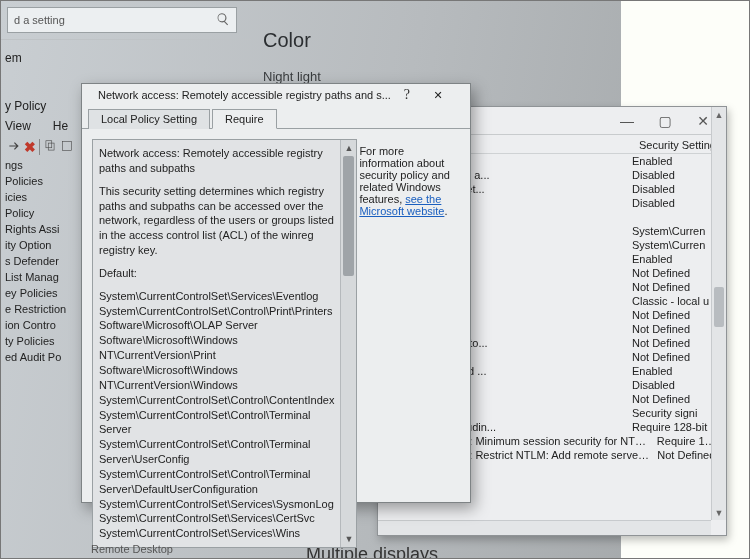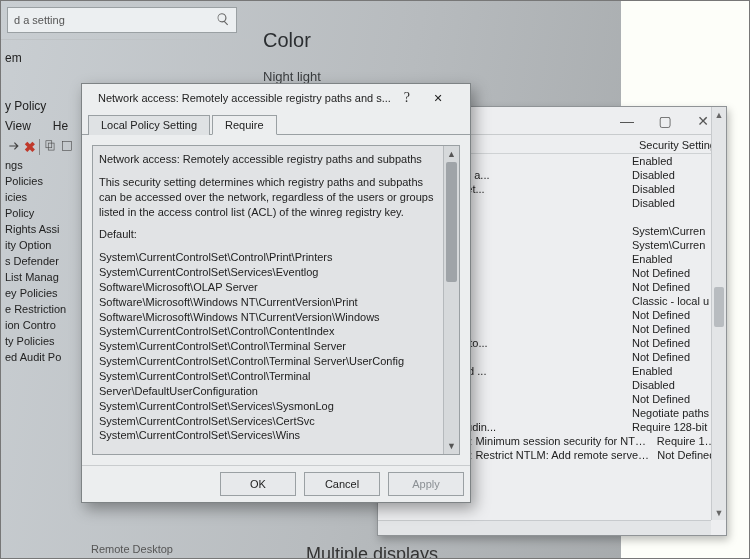--- a/index.html
+++ b/index.html
@@ -298,21 +298,21 @@
         <div class="row">
           <span class="c1"></span>
           <span class="c2">Disabled</span>
         </div>
         <div class="row">
           <span class="c1"></span>
           <span class="c2">Not Defined</span>
         </div>
         <div class="row">
           <span class="c1"></span>
-          <span class="c2">Negotiate paths</span>
+          <span class="c2">Security signi</span>
         </div>
         <div class="row">
           <span class="c1">SSP based (includin...</span>
           <span class="c2">Require 128-bit</span>
         </div>
         <div class="row">
           <span class="c1">Network security: Minimum session security for NTLM SSP based (includin...</span>
           <span class="c2">Require 128-bit</span>
         </div>
         <div class="row">
@@ -340,40 +340,43 @@
       <div class="tab">Local Policy Setting</div>
       <div class="tab active">Require</div>
     </div>
     <div class="body">
       <div class="desc-box">
         <div class="content">
           <div class="para">Network access: Remotely accessible registry paths and subpaths</div>
           <div class="para">This security setting determines which registry paths and subpaths can be accessed over the network, regardless of the users or groups listed in the access control list (ACL) of the winreg registry key.</div>
           <div class="para">Default:</div>
           <div class="mono" id="paths">
+              <div>System\CurrentControlSet\Services\Eventlog</div>
               <div>System\CurrentControlSet\Control\Print\Printers</div>
-              <div>System\CurrentControlSet\Services\Eventlog</div>
               <div>Software\Microsoft\OLAP Server</div>
               <div>Software\Microsoft\Windows NT\CurrentVersion\Print</div>
               <div>Software\Microsoft\Windows NT\CurrentVersion\Windows</div>
               <div>System\CurrentControlSet\Control\ContentIndex</div>
               <div>System\CurrentControlSet\Control\Terminal Server</div>
               <div>System\CurrentControlSet\Control\Terminal Server\UserConfig</div>
               <div>System\CurrentControlSet\Control\Terminal Server\DefaultUserConfiguration</div>
               <div>System\CurrentControlSet\Services\SysmonLog</div>
               <div>System\CurrentControlSet\Services\CertSvc</div>
               <div>System\CurrentControlSet\Services\Wins</div>
             </div>
         </div>
         <div class="scrollbar-v">
           <div class="arrow-up">▲</div>
           <div class="thumb"></div>
           <div class="arrow-down">▼</div>
         </div>
       </div>
+      <div class="footer-note">
+        <span>For more information about security policy and related Windows features, </span><a>see the Microsoft website</a><span>.</span>
+      </div>
     </div>
     <div class="buttons">
       <button>OK</button>
       <button>Cancel</button>
       <button class="disabled">Apply</button>
     </div>
   </div>
 
   <div class="bottom-cut">Remote Desktop</div>
 </div>

